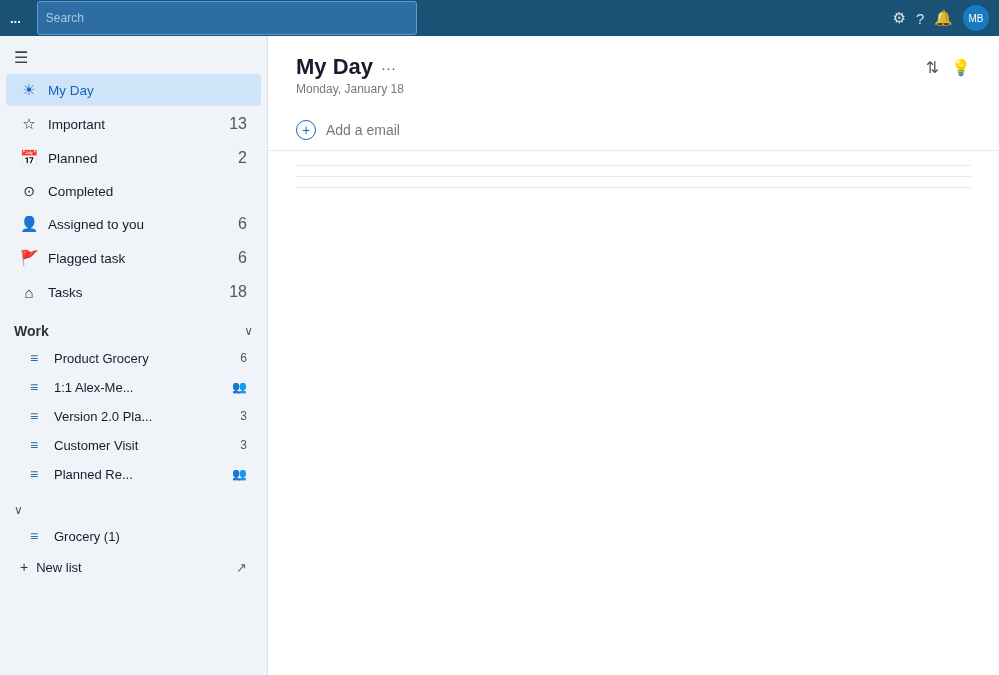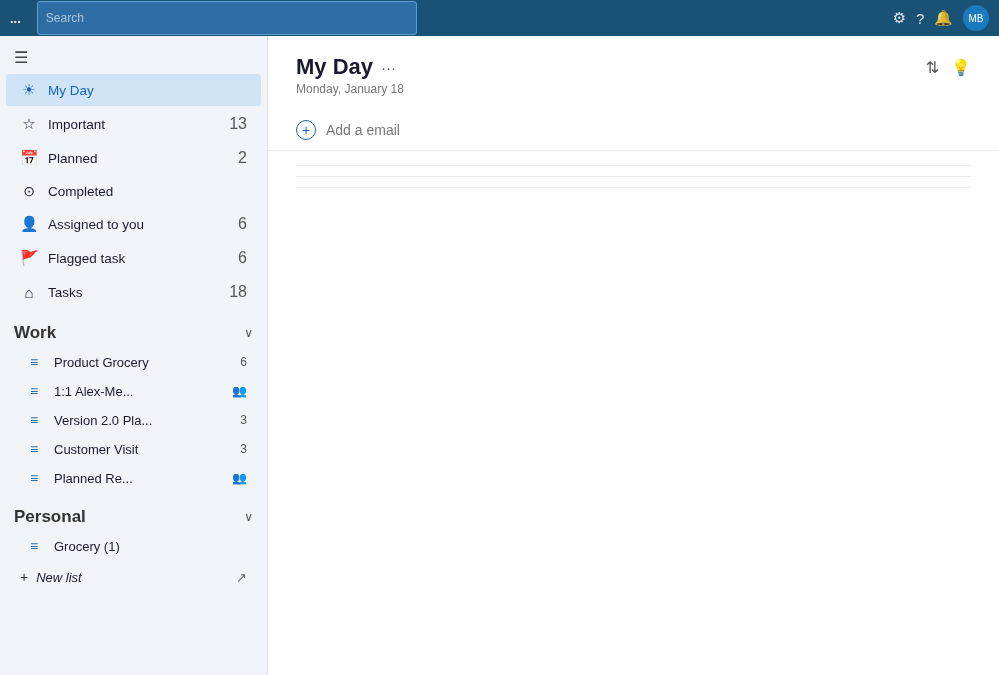--- a/index.html
+++ b/index.html
@@ -132,21 +132,21 @@
     .sidebar-section {
       margin-top: 8px;
     }
     .sidebar-section-header {
       display: flex;
       align-items: center;
       padding: 6px 14px 4px;
       cursor: pointer;
     }
     .sidebar-section-header .section-title {
-      font-size: 17px;
+      font-size: 14px;
       font-weight: 600;
       color: #333;
       flex: 1;
     }
     .sidebar-section-header .chevron {
       font-size: 12px;
       color: #555;
     }
 
     .sub-item {
@@ -181,21 +181,21 @@
       align-items: center;
       padding: 7px 14px;
       cursor: pointer;
       margin: 1px 6px;
       border-radius: 4px;
       gap: 8px;
       font-size: 13px;
       color: #1a1a2e;
     }
     .new-list-item .plus-icon { color: #333; font-size: 14px; }
-    .new-list-item .new-label { flex: 1; font-style: italic; }
+    .new-list-item .new-label { flex: 1; }
     .new-list-item .export-icon { font-size: 13px; color: #666; }
 
     
     .main-content {
       flex: 1;
       background: white;
       display: flex;
       flex-direction: column;
       overflow: hidden;
     }
@@ -370,21 +370,20 @@
 
       <div class="sub-item">
         <span class="sub-icon">≡</span>
         <span class="sub-label">Planned Re...</span>
         <span class="sub-badge">👥</span>
       </div>
     </div>
 
     <div class="sidebar-section">
       <div class="sidebar-section-header">
-        <span class="section-title">Personal</span>
         <span class="chevron">∨</span>
       </div>
 
       <div class="sub-item">
         <span class="sub-icon">≡</span>
         <span class="sub-label">Grocery (1)</span>
       </div>
     </div>
 
     <div class="new-list-item">

